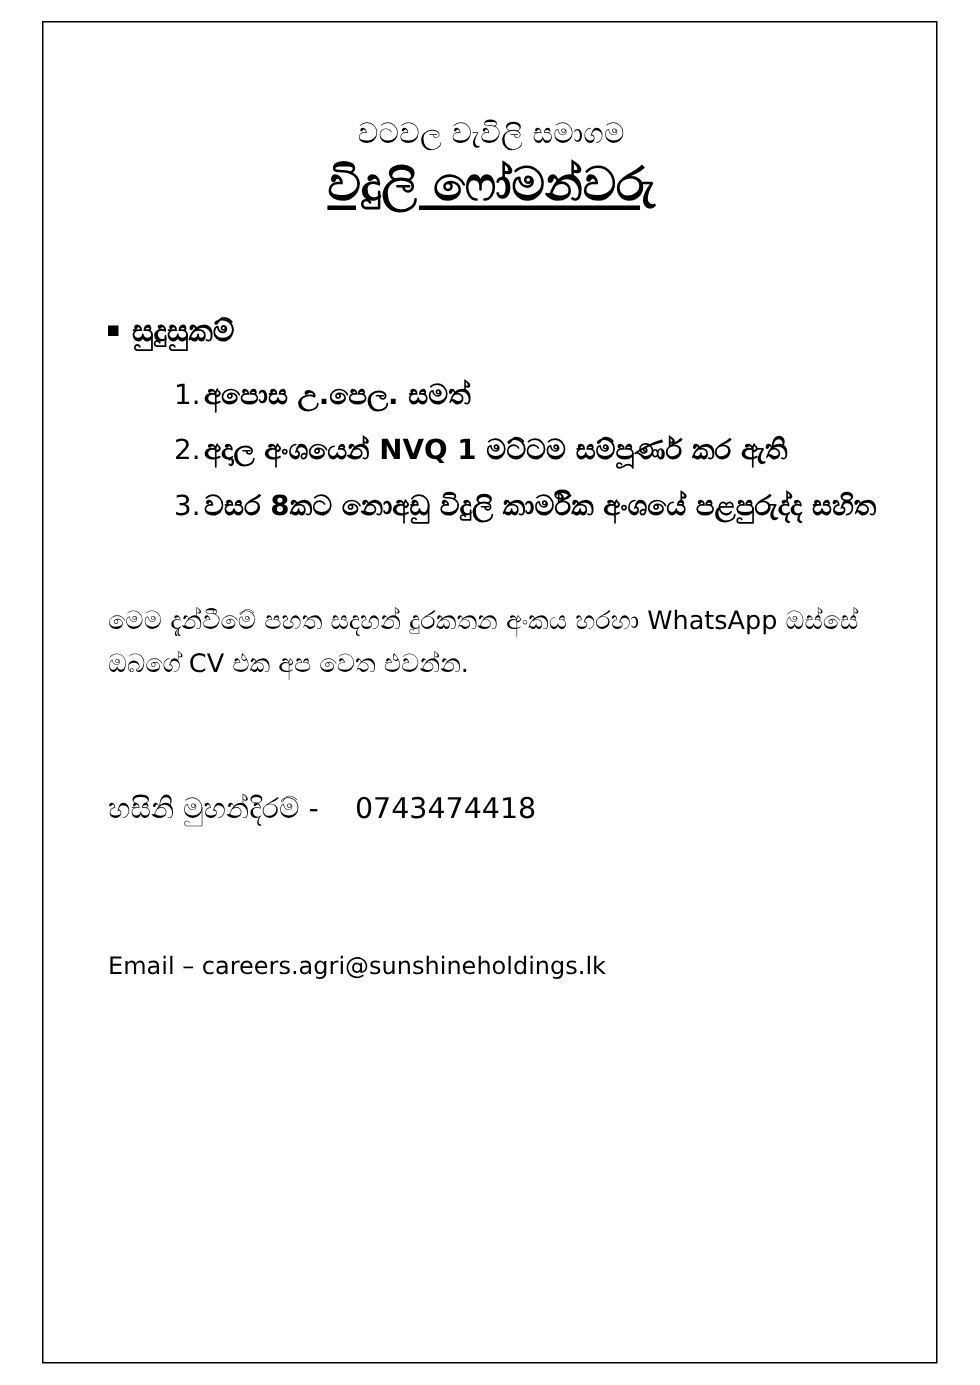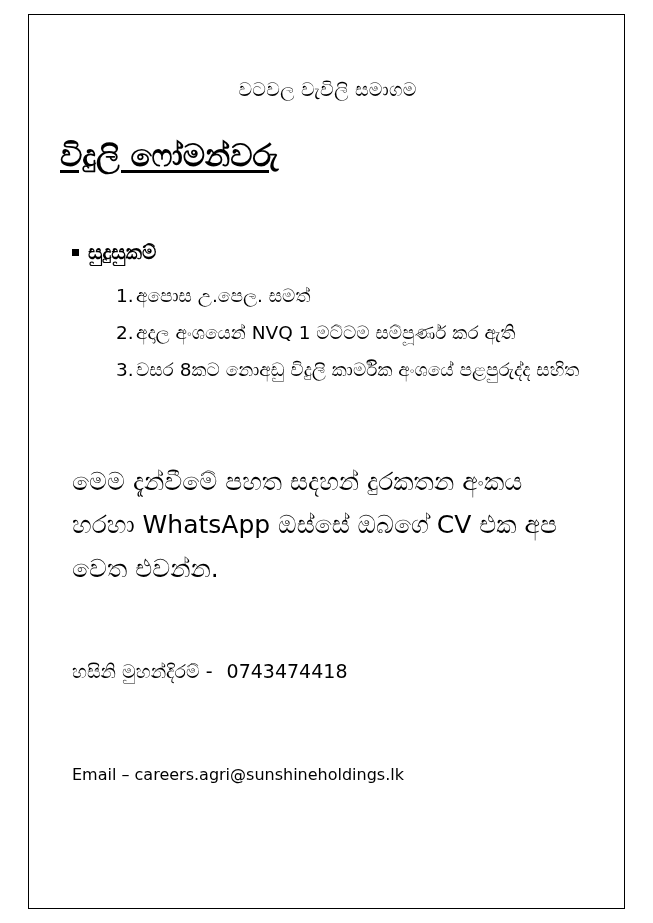--- a/index.html
+++ b/index.html
@@ -39,23 +39,23 @@
     box-sizing: border-box;
   }
   .company-line {
     text-align: center;
     font-size: 19px;
     line-height: 1.4;
     margin-top: 36px;
     letter-spacing: 0.2px;
   }
   .title-main {
+    text-align: center;
     font-size: 31px;
     font-weight: bold;
-    margin-top: 32px;
     text-decoration: underline;
     text-underline-offset: 4px;
     line-height: 1.35;
   }
   .title-sub {
     text-align: center;
     font-size: 31px;
     font-weight: bold;
     margin-top: 14px;
     line-height: 1.35;
@@ -94,40 +94,41 @@
     display: flex;
     align-items: flex-start;
   }
   .req-num {
     width: 20px;
     flex: 0 0 auto;
     font-size: 18.5px;
   }
   .req-text {
     flex: 1 1 auto;
+    font-weight: bold;
   }
   .req-item.justified .req-text {
     text-align: justify;
     text-align-last: left;
   }
   .paragraph {
-    margin-top: 76px;
-    font-size: 25px;
+    margin-top: 48px;
+    font-size: 17px;
     line-height: 1.75;
     padding-left: 12px;
     padding-right: 10px;
   }
   .contact-line {
     margin-top: 66px;
     font-size: 19px;
     padding-left: 12px;
     line-height: 1.5;
   }
   .contact-line .phone {
-    margin-left: 14px;
+    margin-left: 24px;
   }
   .email-line {
     margin-top: 78px;
     font-size: 16px;
     padding-left: 12px;
     line-height: 1.5;
   }
 </style>
 </head>
 <body>

